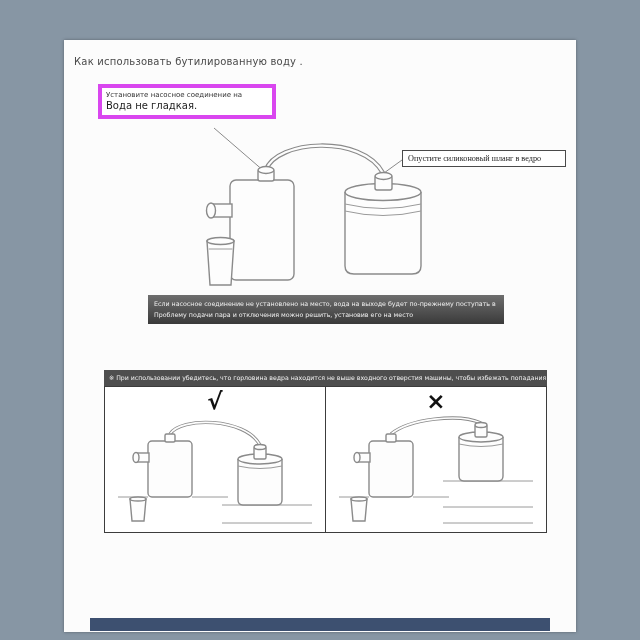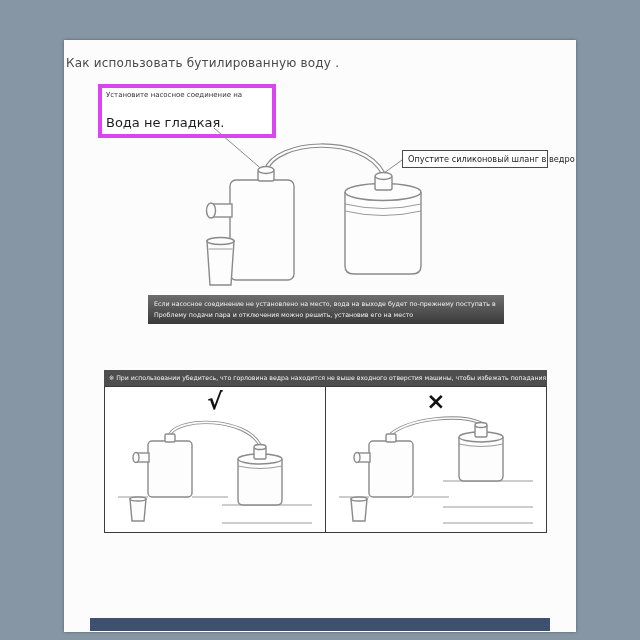--- a/index.html
+++ b/index.html
@@ -7,36 +7,36 @@
   body {
     background:#8796a4;
     font-family:"DejaVu Sans","Liberation Sans",sans-serif;
     position:relative; overflow:hidden;
   }
   .page {
     position:absolute; left:64px; top:40px; width:512px; height:592px;
     background:#fcfcfc; box-shadow:0 0 3px rgba(0,0,0,.35);
   }
   .title {
-    position:absolute; left:2px; top:16px;
-    font-size:12px; color:#4a4a4a; letter-spacing:.2px;
+    position:absolute; left:10px; top:16px;
+    font-size:10px; color:#4a4a4a; letter-spacing:.2px;
   }
   .callout-pump {
     position:absolute; left:34px; top:44px; width:178px;
     border:4px solid #d946ef; background:#ffffff; padding:3px 4px 4px 4px;
   }
   .cp-l1 { font-size:7px; color:#333; white-space:nowrap; }
   .cp-group { border-left:1px solid #8a8a8a; padding-left:3px; margin:2px 0 1px 2px; }
   .cp-l2 { font-size:7px; color:#333; white-space:nowrap; }
   .cp-l3 { font-size:5.5px; color:#6a6a6a; white-space:nowrap; }
-  .cp-l4 { font-size:13px; color:#1d1d1d; margin-top:16px; }
+  .cp-l4 { font-size:10px; color:#1d1d1d; margin-top:1px; }
   .callout-hose {
-    position:absolute; left:338px; top:110px; width:146px;
+    position:absolute; left:338px; top:110px; width:164px;
     border:1px solid #4a4a4a; background:#ffffff;
-    font-size:8.2px; color:#1d1d1d; padding:3px 5px; white-space:nowrap;
+    font-size:8.2px; color:#1d1d1d; padding:3px 5px; white-space:nowrap;font-family:Liberation Serif, serif;
   }
   svg.overlay { position:absolute; left:0; top:0; width:512px; height:592px; pointer-events:none; }
   .warning-band {
     position:absolute; left:84px; top:255px; width:356px;
     background:linear-gradient(180deg,#6e6e6e,#3a3a3a);
     color:#f1f1f1; font-size:6.3px; line-height:1.8; padding:3px 6px;
   }
   .warning-band div { white-space:nowrap; overflow:hidden; }
   .usage-note {
     position:absolute; left:40px; top:330px; width:443px; height:16px;

